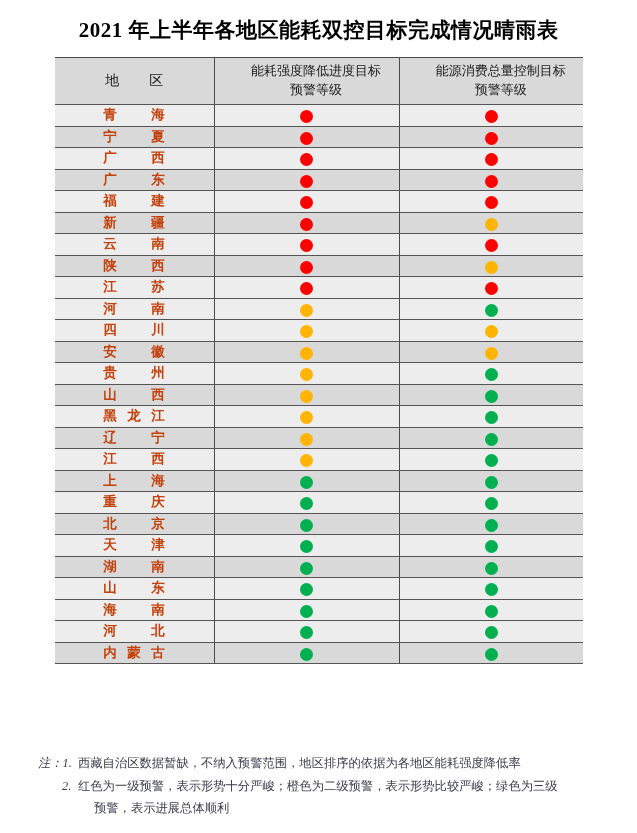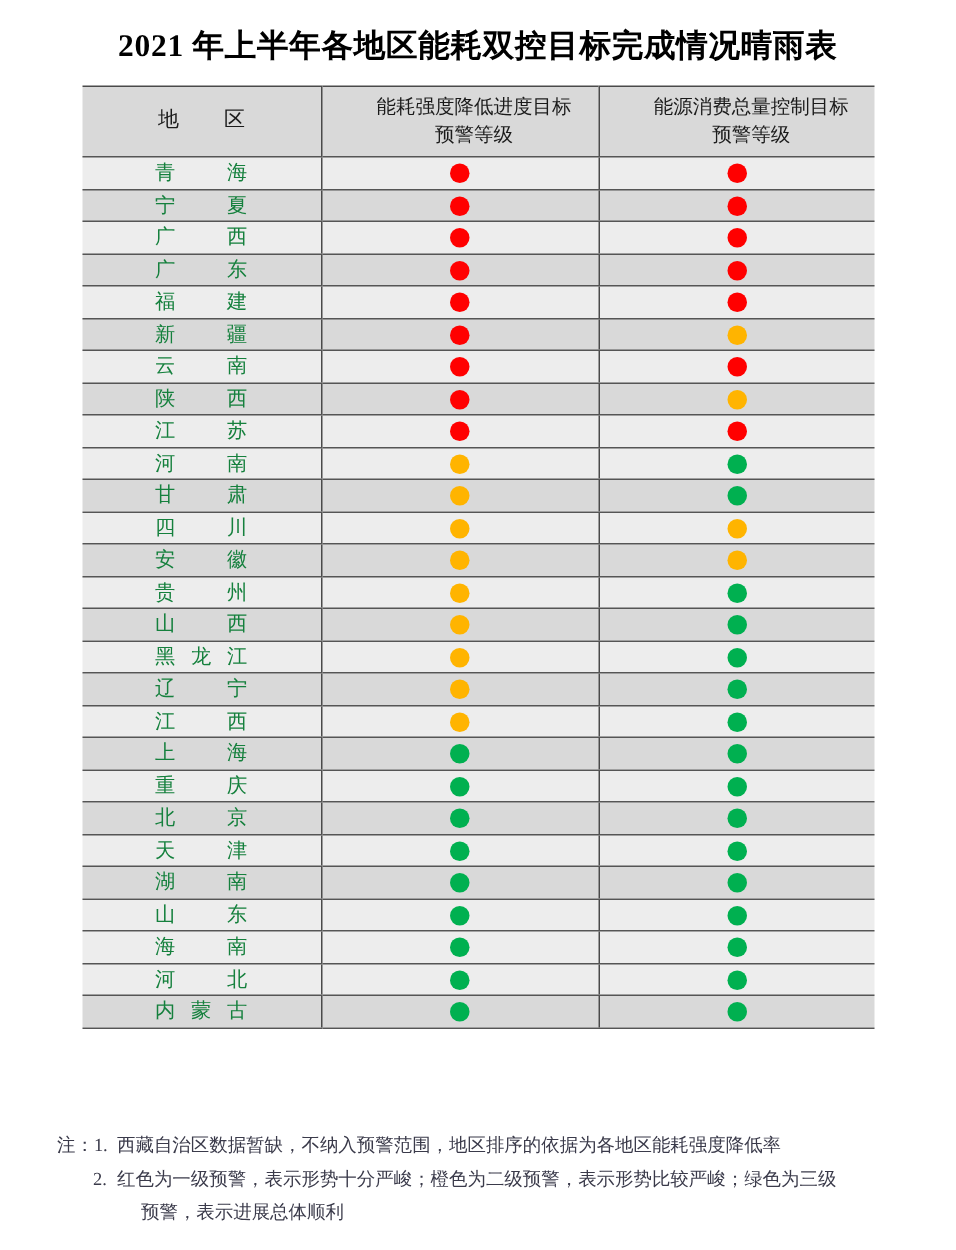--- a/index.html
+++ b/index.html
@@ -79,22 +79,23 @@
     text-indent: 8px;
   }
   tbody tr {
     height: 21.5px;
   }
   tbody tr.odd td { background: #ededed; }
   tbody tr.even td { background: #d9d9d9; }
   td.region {
     text-align: center;
     font-size: 13.5px;
-    color: #15803d;
+    color: #c2410c;
     letter-spacing: 0.4px;
+    font-weight: bold;
   }
   td.region .rname {
     display: inline-block;
     min-width: 62px;
     text-align: justify;
     text-align-last: justify;
   }
   td.signal {
     text-align: center;
   }
@@ -115,20 +116,21 @@
     color: #3a3a4a;
   }
   .note-row {
     display: block;
     position: relative;
   }
   .note-label {
     position: absolute;
     left: 0;
     top: 0;
+    font-style: italic;
   }
   .note-first {
     padding-left: 40px;
   }
   .note-second {
     padding-left: 40px;
   }
   .note-cont {
     padding-left: 56px;
   }
@@ -204,25 +206,20 @@
           <tr class="odd">
             <td class="region"><span class="rname">江苏</span></td>
             <td class="signal col-div"><span class="dot" style="background: rgb(255, 0, 0);"></span></td>
             <td class="signal col-div"><span class="dot" style="background: rgb(255, 0, 0);"></span></td>
           </tr>
           <tr class="odd">
             <td class="region"><span class="rname">河南</span></td>
             <td class="signal col-div"><span class="dot" style="background: rgb(255, 180, 0);"></span></td>
             <td class="signal col-div"><span class="dot" style="background: rgb(0, 176, 80);"></span></td>
           </tr>
-          <tr class="even">
-            <td class="region"><span class="rname">甘肃</span></td>
-            <td class="signal col-div"><span class="dot" style="background: rgb(255, 180, 0);"></span></td>
-            <td class="signal col-div"><span class="dot" style="background: rgb(0, 176, 80);"></span></td>
-          </tr>
           <tr class="odd">
             <td class="region"><span class="rname">四川</span></td>
             <td class="signal col-div"><span class="dot" style="background: rgb(255, 180, 0);"></span></td>
             <td class="signal col-div"><span class="dot" style="background: rgb(255, 180, 0);"></span></td>
           </tr>
           <tr class="even">
             <td class="region"><span class="rname">安徽</span></td>
             <td class="signal col-div"><span class="dot" style="background: rgb(255, 180, 0);"></span></td>
             <td class="signal col-div"><span class="dot" style="background: rgb(255, 180, 0);"></span></td>
           </tr>

